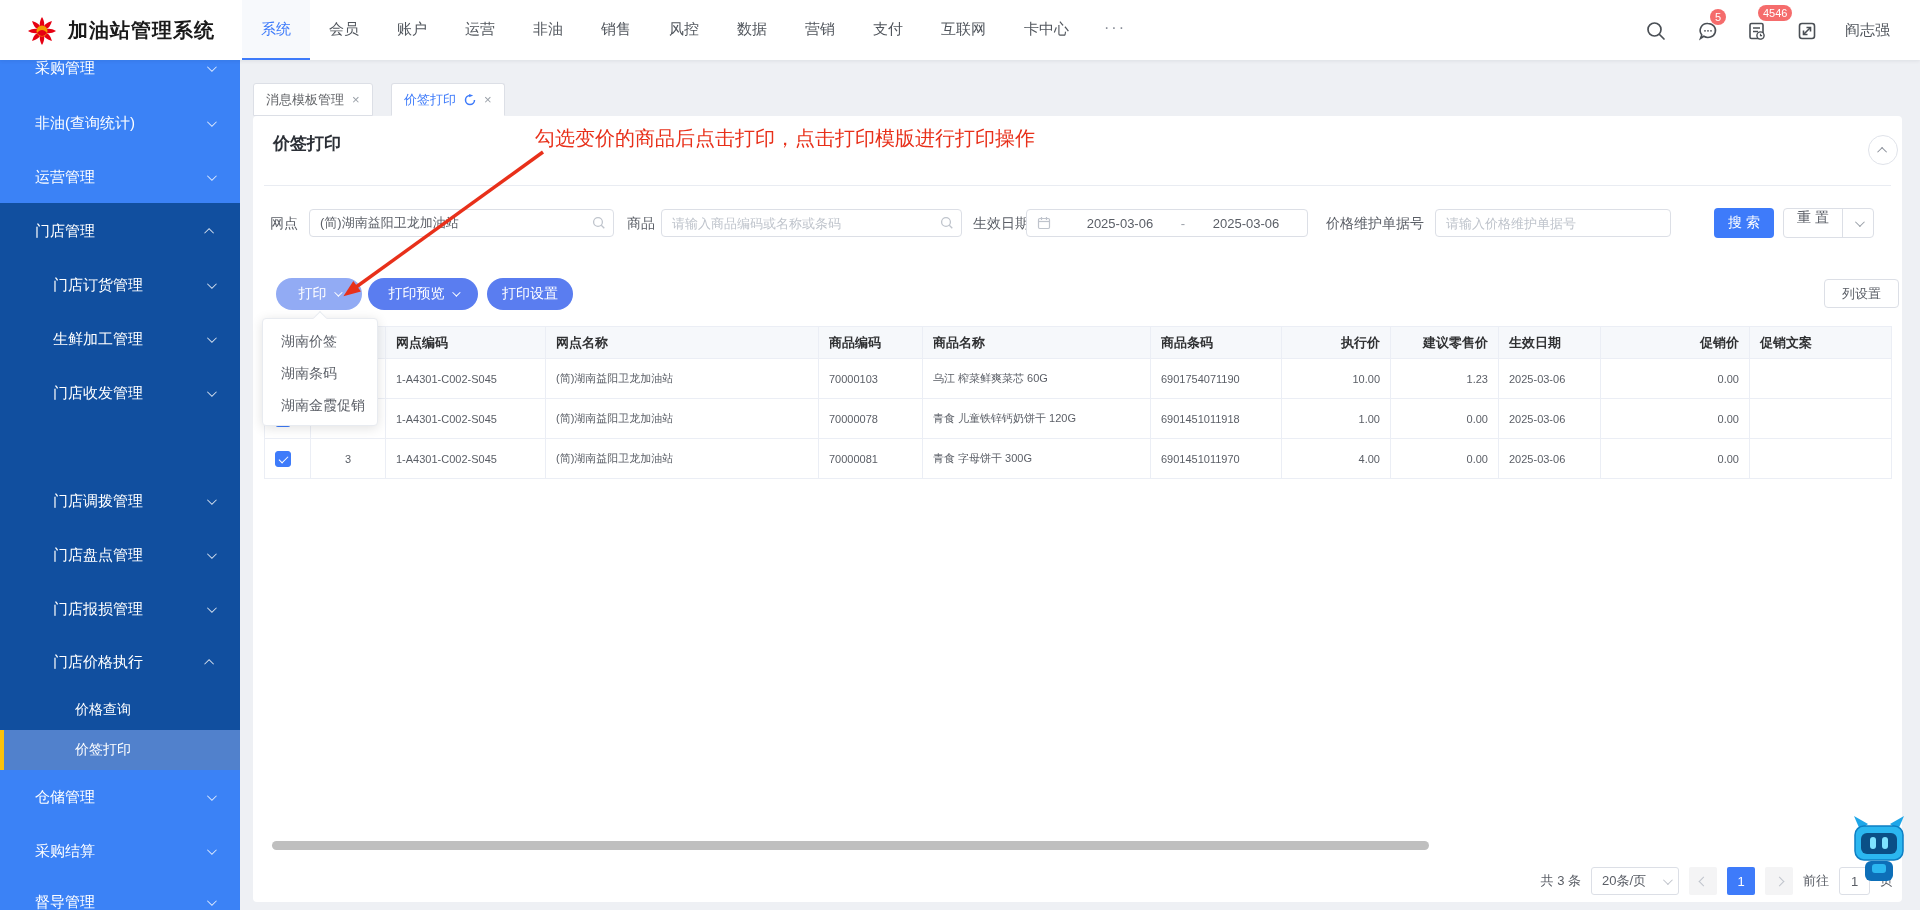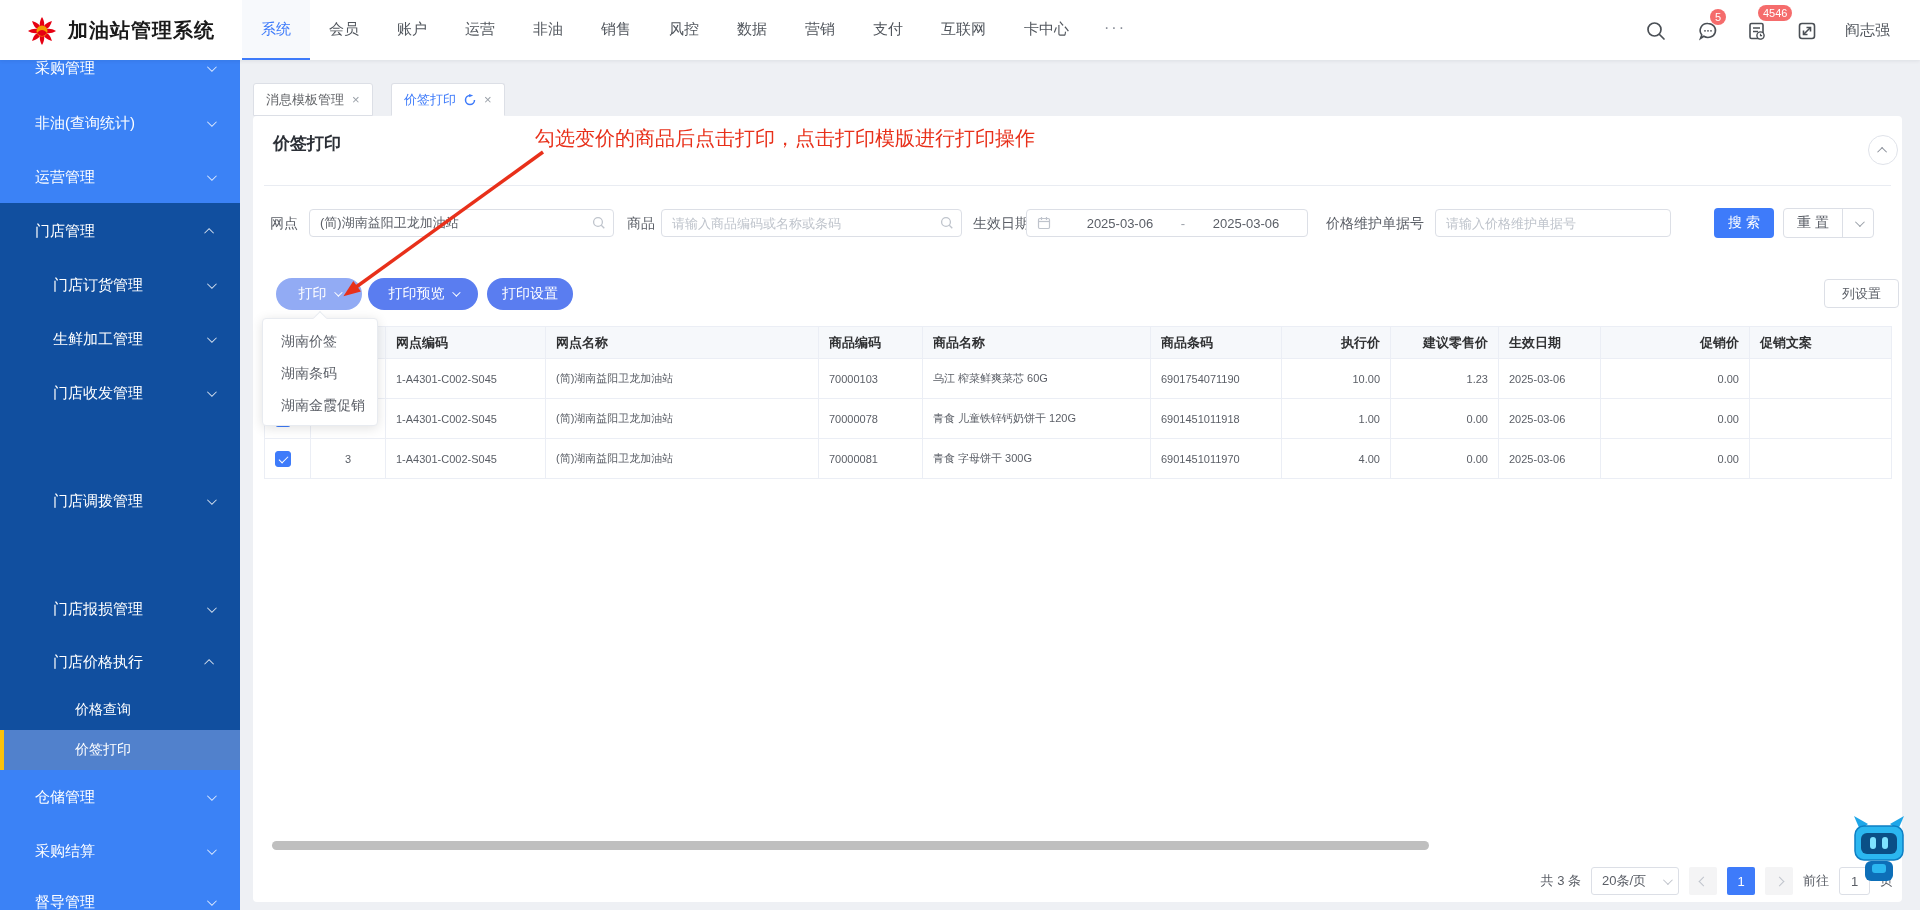--- a/index.html
+++ b/index.html
@@ -54,21 +54,21 @@
   .flabel{position:absolute;top:93px;height:28px;line-height:28px;font-size:14px;color:#5a5e66;white-space:nowrap}
   .finput{position:absolute;top:93px;height:28px;border:1px solid #dcdfe6;border-radius:4px;font-size:13px;color:#5a5e66;
           padding:0 26px 0 10px;outline:none;background:#fff}
   .finput::placeholder{color:#bfc4cc}
   .in-icon{position:absolute;top:100px;width:14px;height:14px;color:#bfc4cc}
   .datebox{position:absolute;top:93px;left:773px;width:282px;height:28px;border:1px solid #dcdfe6;border-radius:4px;
            display:flex;align-items:center;font-size:13px;color:#5a5e66;background:#fff;cursor:pointer}
   .btn-search{position:absolute;left:1461px;top:92px;width:60px;height:30px;background:#3e7bfa;color:#fff;border:none;
               border-radius:4px;font-size:14px;cursor:pointer}
   .btn-reset{position:absolute;left:1530px;top:92px;width:91px;height:30px;background:#fff;border:1px solid #dcdfe6;
-             border-radius:4px;display:flex;align-items:center;cursor:pointer}
+             border-radius:4px;display:flex;cursor:pointer}
   .btn-reset .txt{width:58px;text-align:center;font-size:14px;color:#5a5e66}
   .btn-reset .sep{width:1px;height:100%;background:#dcdfe6}
   .btn-reset .cwrap{flex:1;display:flex;align-items:center;justify-content:center;color:#9aa0a8}
 
   
   .tbtn{position:absolute;top:162px;height:32px;border:none;border-radius:16px;color:#fff;font-size:14px;cursor:pointer;
         display:flex;align-items:center;justify-content:center;gap:7px;background:#5a7df0}
   .tbtn .chev{border-color:#fff;width:6px;height:6px}
   .btn-cols{position:absolute;left:1571px;top:163px;width:75px;height:29px;background:#fff;border:1px solid #dcdfe6;
             border-radius:4px;font-size:13px;color:#5a5e66;cursor:pointer}
@@ -209,20 +209,24 @@
       <div class="side-item lvl2" style="top: 252px; height: 54px;">
         <span class="lbl" style="padding-left: 53px;">生鲜加工管理</span>
         <span class="chev down" style="color: rgba(255, 255, 255, 0.8);"></span>
       </div>
       <div class="side-item lvl2" style="top: 306px; height: 54px;">
         <span class="lbl" style="padding-left: 53px;">门店收发管理</span>
         <span class="chev down" style="color: rgba(255, 255, 255, 0.8);"></span>
       </div>
       <div class="side-item lvl2" style="top: 414px; height: 54px;">
         <span class="lbl" style="padding-left: 53px;">门店调拨管理</span>
+        <span class="chev down" style="color: rgba(255, 255, 255, 0.8);"></span>
+      </div>
+      <div class="side-item lvl2" style="top: 468px; height: 54px;">
+        <span class="lbl" style="padding-left: 53px;">门店盘点管理</span>
         <span class="chev down" style="color: rgba(255, 255, 255, 0.8);"></span>
       </div>
       <div class="side-item lvl2" style="top: 522px; height: 54px;">
         <span class="lbl" style="padding-left: 53px;">门店报损管理</span>
         <span class="chev down" style="color: rgba(255, 255, 255, 0.8);"></span>
       </div>
       <div class="side-item lvl2" style="top: 575px; height: 54px;">
         <span class="lbl" style="padding-left: 53px;">门店价格执行</span>
         <span class="chev up" style="color: rgba(255, 255, 255, 0.8);"></span>
       </div>

